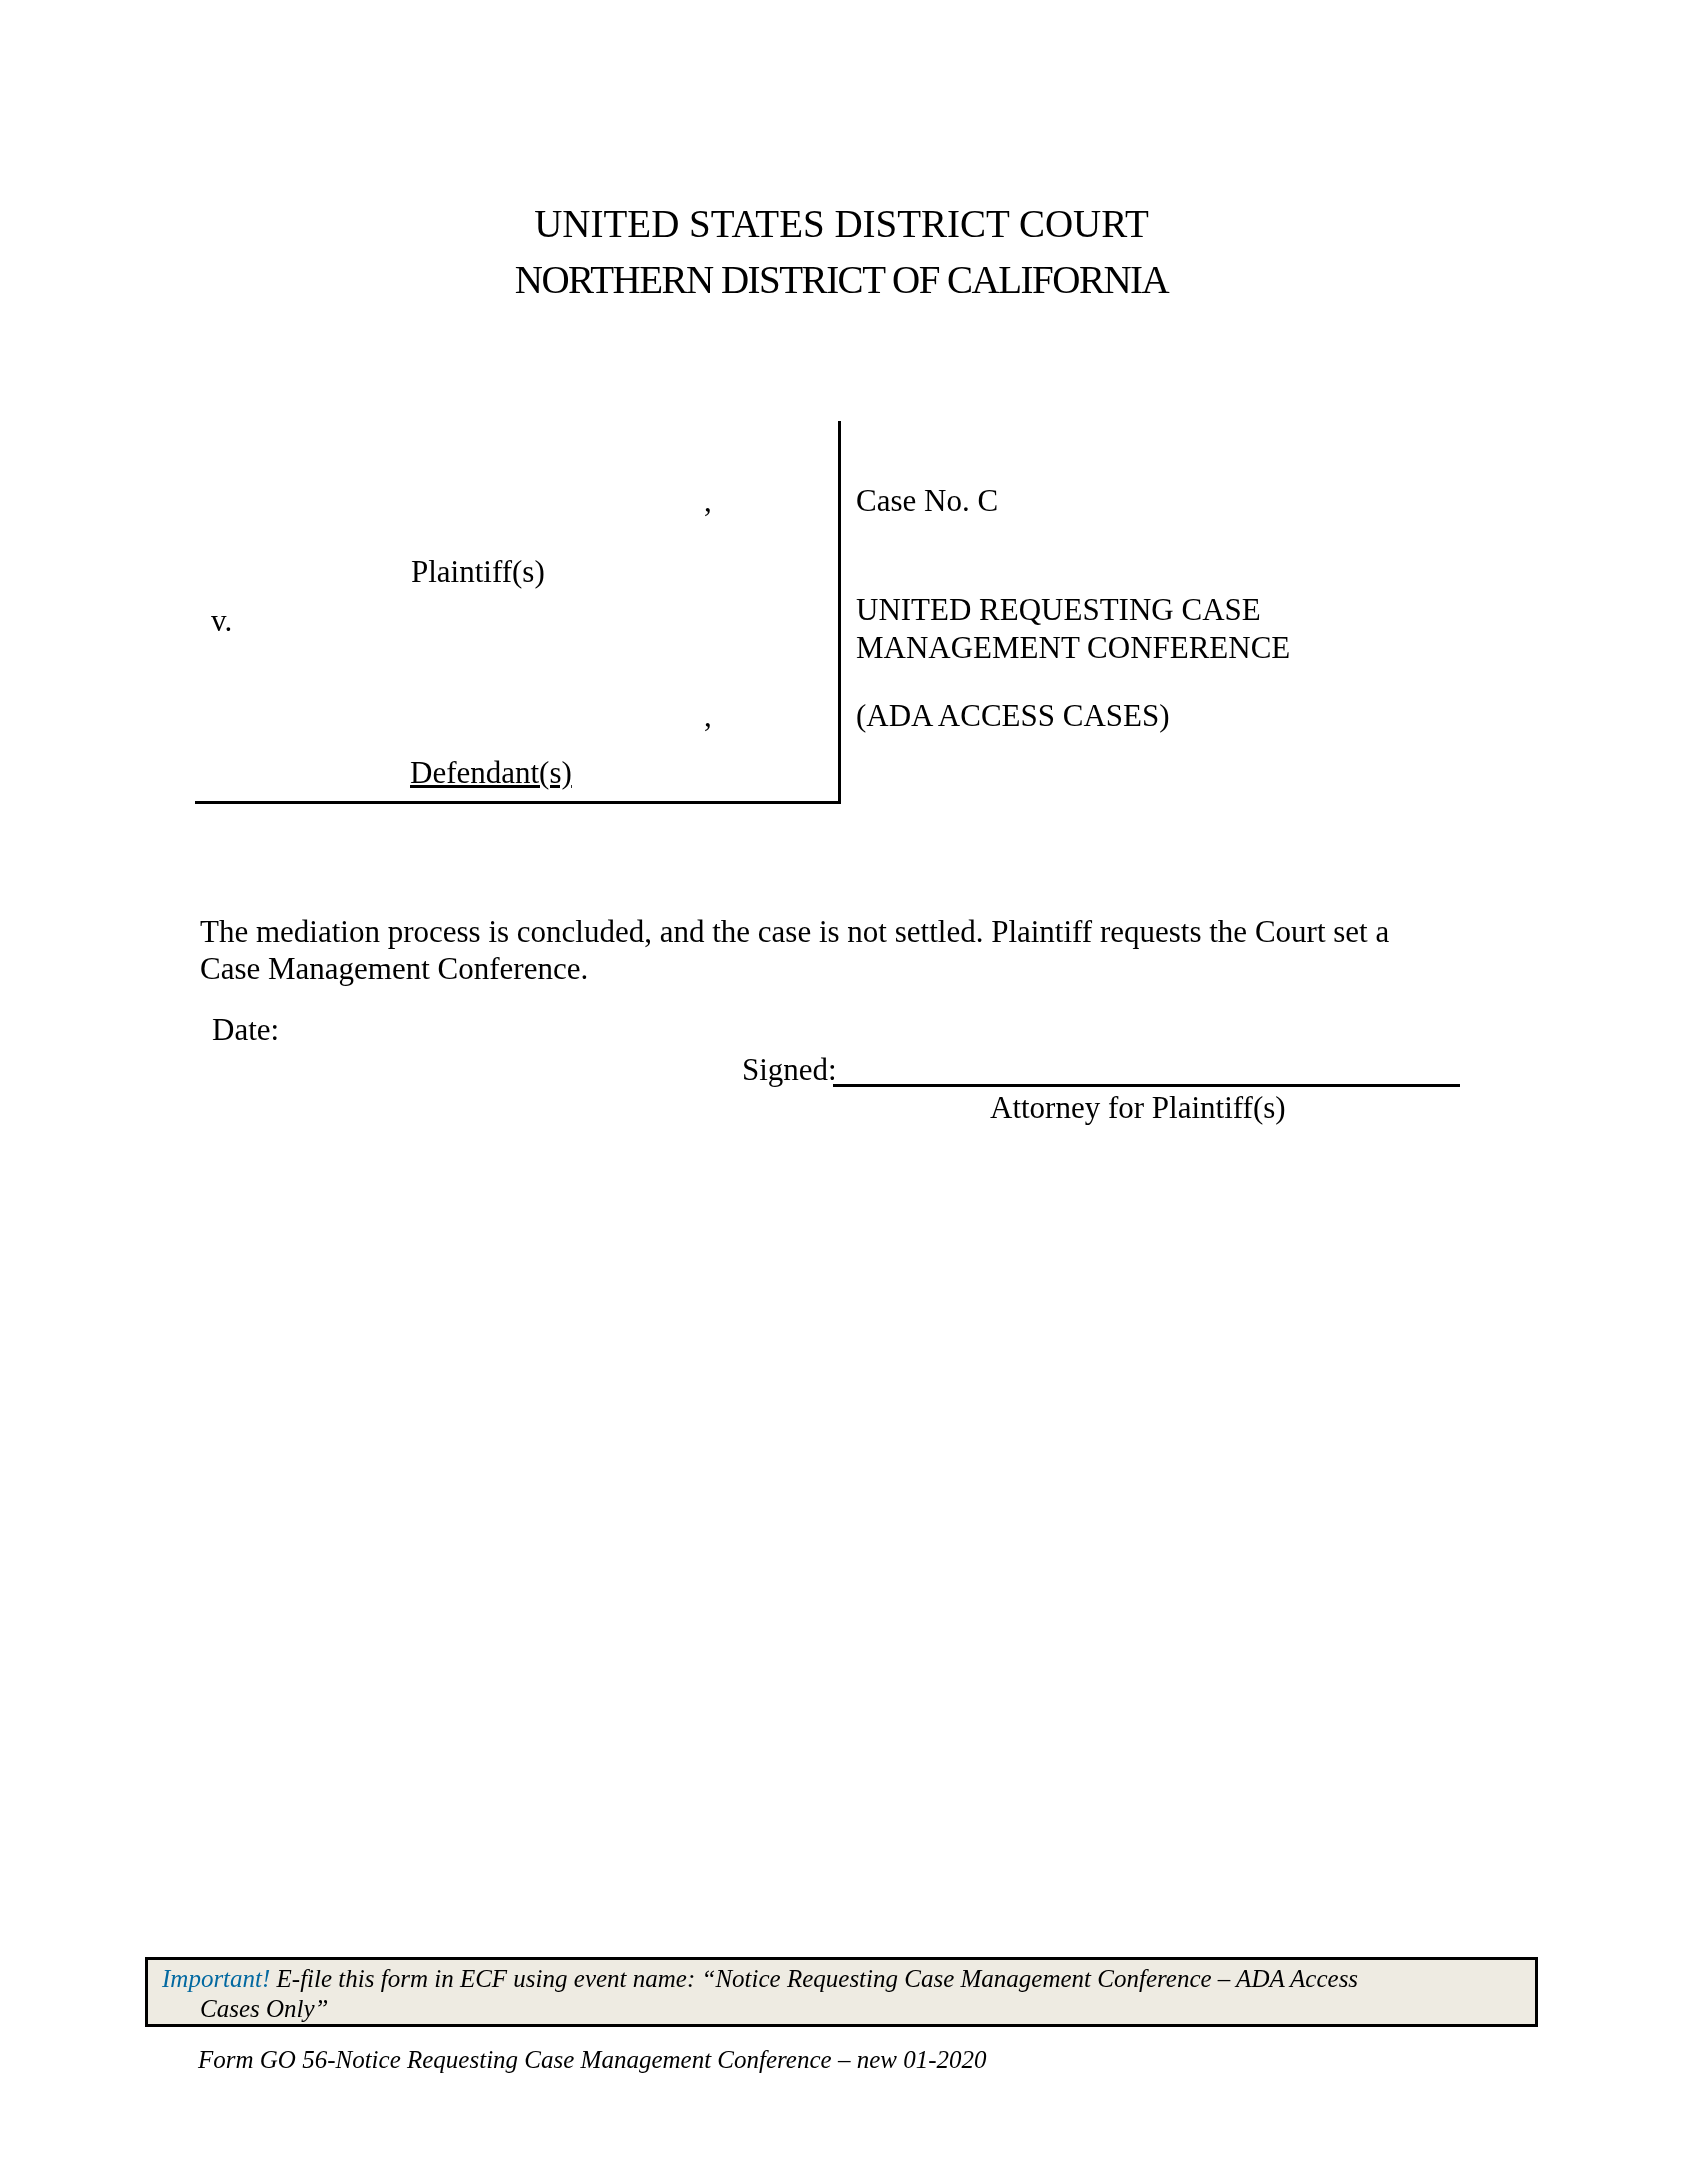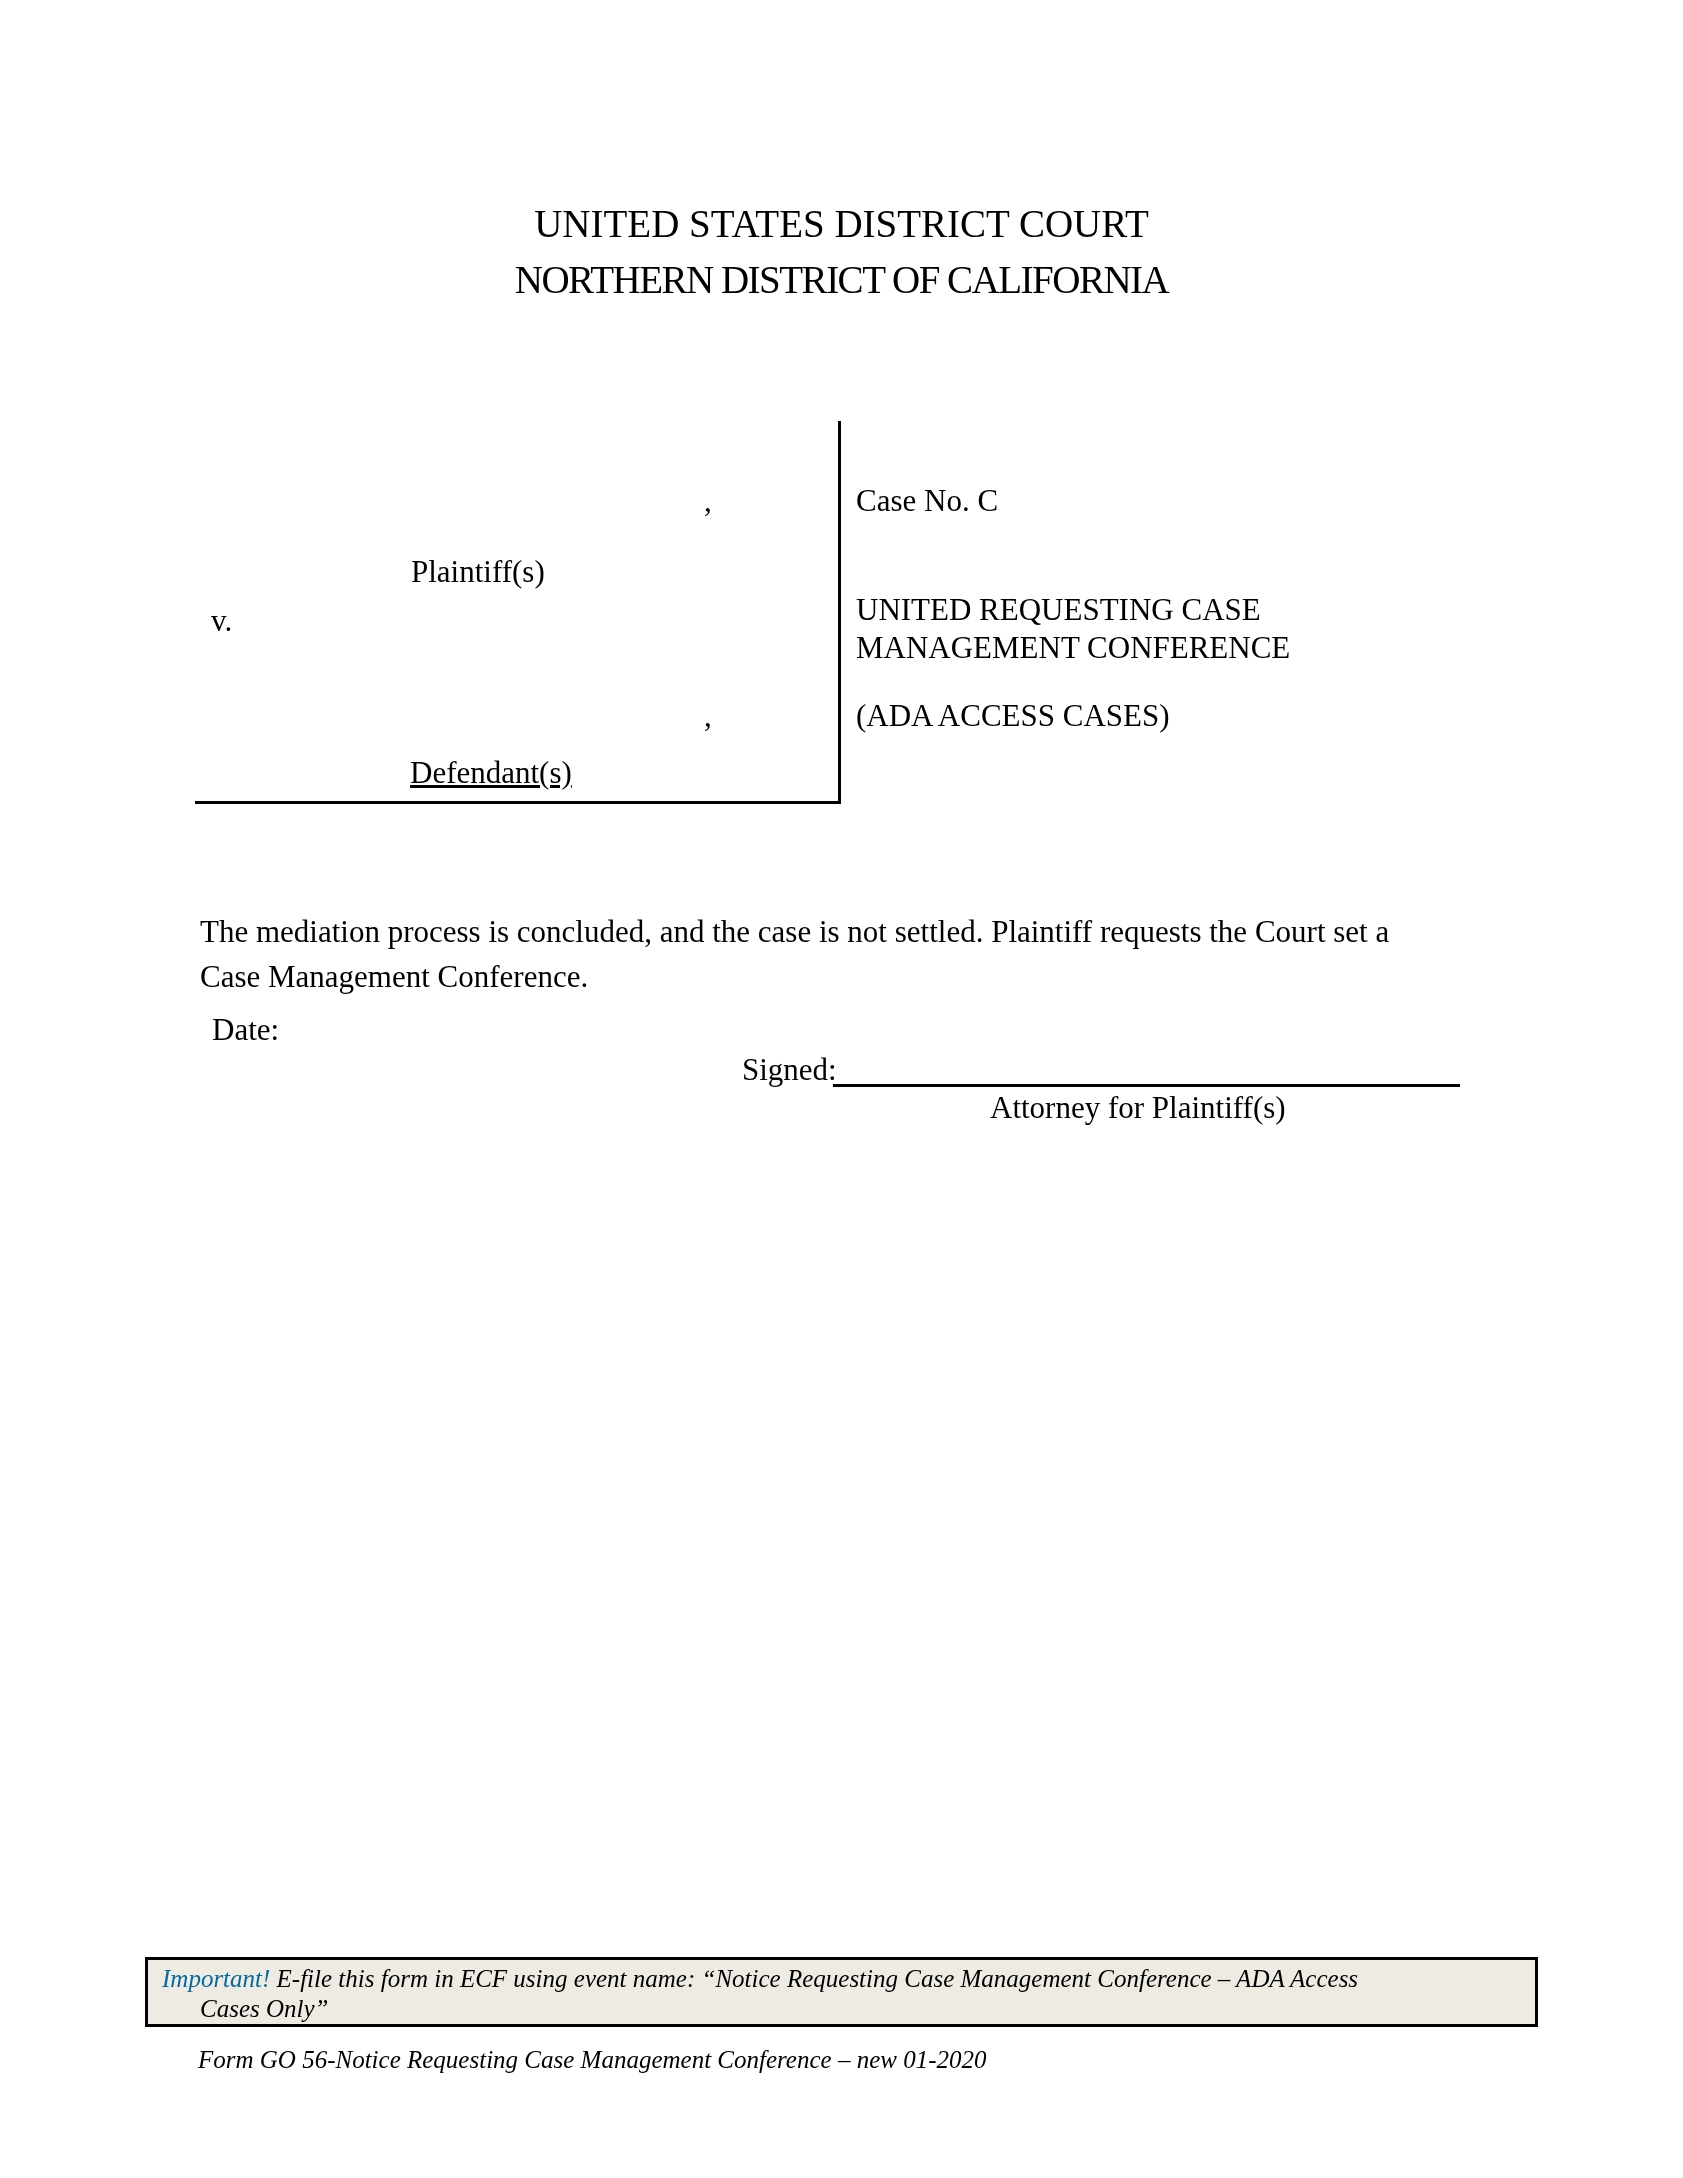--- a/index.html
+++ b/index.html
@@ -34,21 +34,21 @@
   <div class="rule-v" style="left:838px; top:421px; height:383px;"></div>
   <div class="rule-h" style="left:195px; top:801px; width:645px;"></div>
 
   <div class="abs t" style="left:856px; top:485px;">Case No. C</div>
   <div class="abs t" style="left:856px; top:594px;">UNITED REQUESTING CASE</div>
   <div class="abs t" style="left:856px; top:632px;">MANAGEMENT CONFERENCE</div>
   <div class="abs t" style="left:856px; top:700px;">(ADA ACCESS CASES)</div>
 </div>
 
 <div class="abs t" style="left:200px; top:916px;">The mediation process is concluded, and the case is not settled.  Plaintiff requests the Court set a</div>
-<div class="abs t" style="left:200px; top:953px;margin-top:8px;">Case Management Conference.</div>
+<div class="abs t" style="left:200px; top:953px;">Case Management Conference.</div>
 <div class="abs t" style="left:212px; top:1014px;">Date:</div>
 
 <div class="abs t" style="left:742px; top:1054px;">Signed:</div>
 <div class="rule-h" style="left:833px; top:1084px; width:627px;"></div>
 <div class="abs t" style="left:990px; top:1092px;">Attorney for Plaintiff(s)</div>
 
 <div class="notice-box">
   <div class="notice-text">
     <span class="important">Important!</span><span> E-file this form in ECF using event name: “Notice Requesting Case Management Conference – ADA Access</span>
     <span class="cont">Cases Only”</span>

